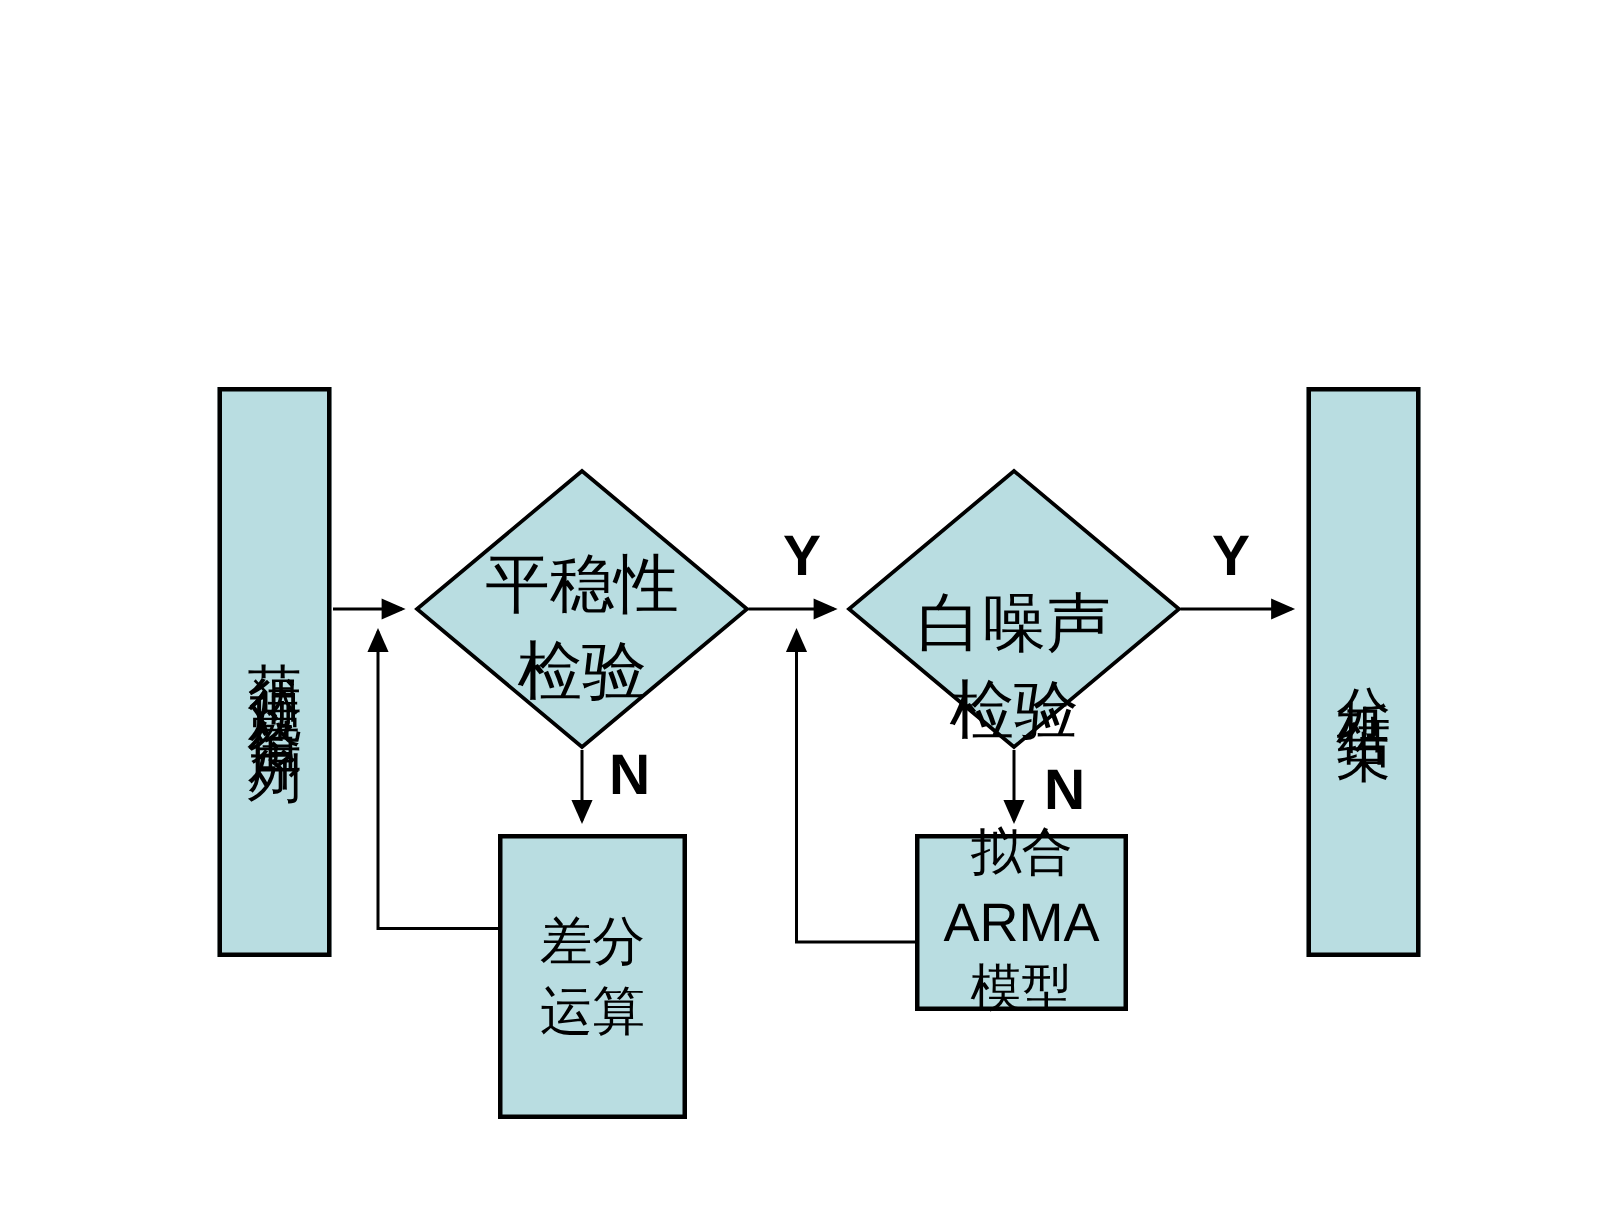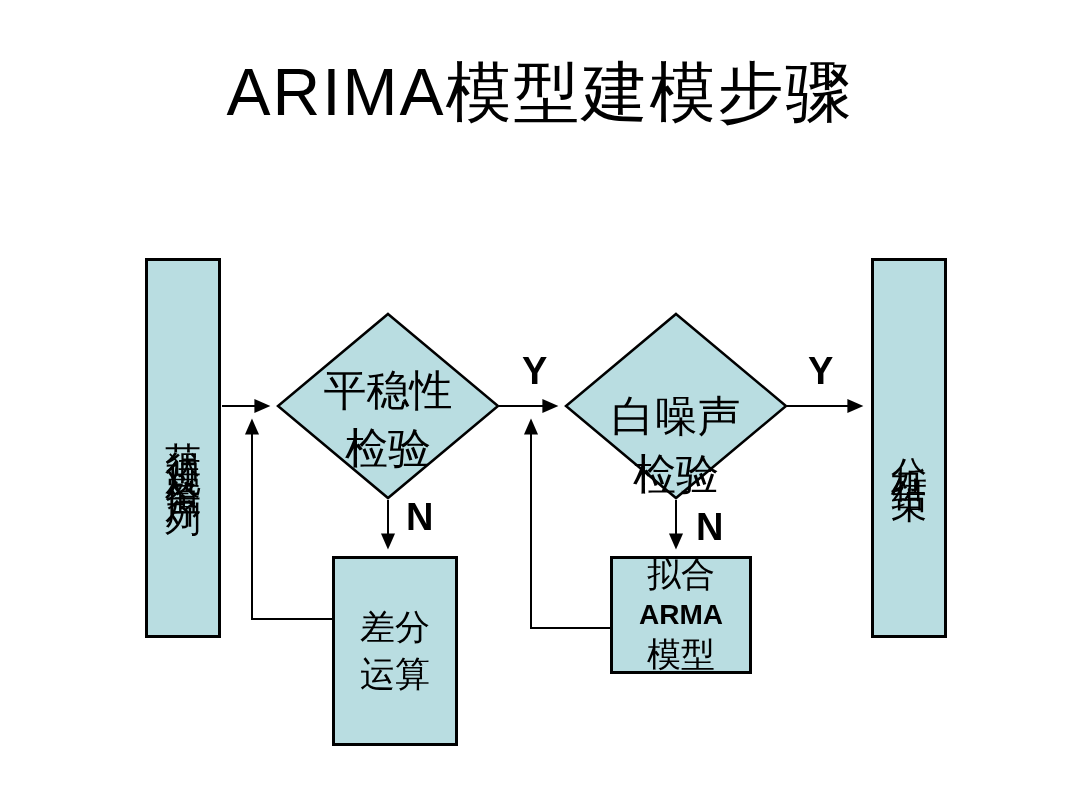--- a/index.html
+++ b/index.html
@@ -65,38 +65,37 @@
   }
   .diamond-label {
     position: absolute;
     z-index: 2;
     text-align: center;
     font-size: 43px;
     line-height: 1.35;
   }
   .latin-bold {
     font-family: "Liberation Sans", sans-serif;
-    font-weight: bold;
-    font-size: 28px;
+    font-weight: normal;
+    font-size: 36px;
   }
   .branch-label {
     position: absolute;
     z-index: 2;
     font-family: "Liberation Sans", sans-serif;
     font-weight: bold;
     font-size: 38px;
     line-height: 1;
   }
 </style>
 </head>
 <body>
 
 <div class="stage">
 
-  <h1 class="title">ARIMA模型建模步骤</h1>
 
   <svg class="wires" viewBox="0 0 1080 810" xmlns="http://www.w3.org/2000/svg">
     <defs>
       <marker id="arrow" viewBox="0 0 10 10" refX="8.5" refY="5" markerWidth="9" markerHeight="8" orient="auto-start-reverse">
         <path d="M0,0.6 L10,5 L0,9.4 z" fill="#000000"></path>
       </marker>
     </defs>
 
     <polygon points="388,314 498,406 388,498 278,406" style="fill:var(--node-fill);stroke:var(--node-border);stroke-width:2.5"></polygon>
     <polygon points="676,314 786,406 676,498 566,406" style="fill:var(--node-fill);stroke:var(--node-border);stroke-width:2.5"></polygon>

